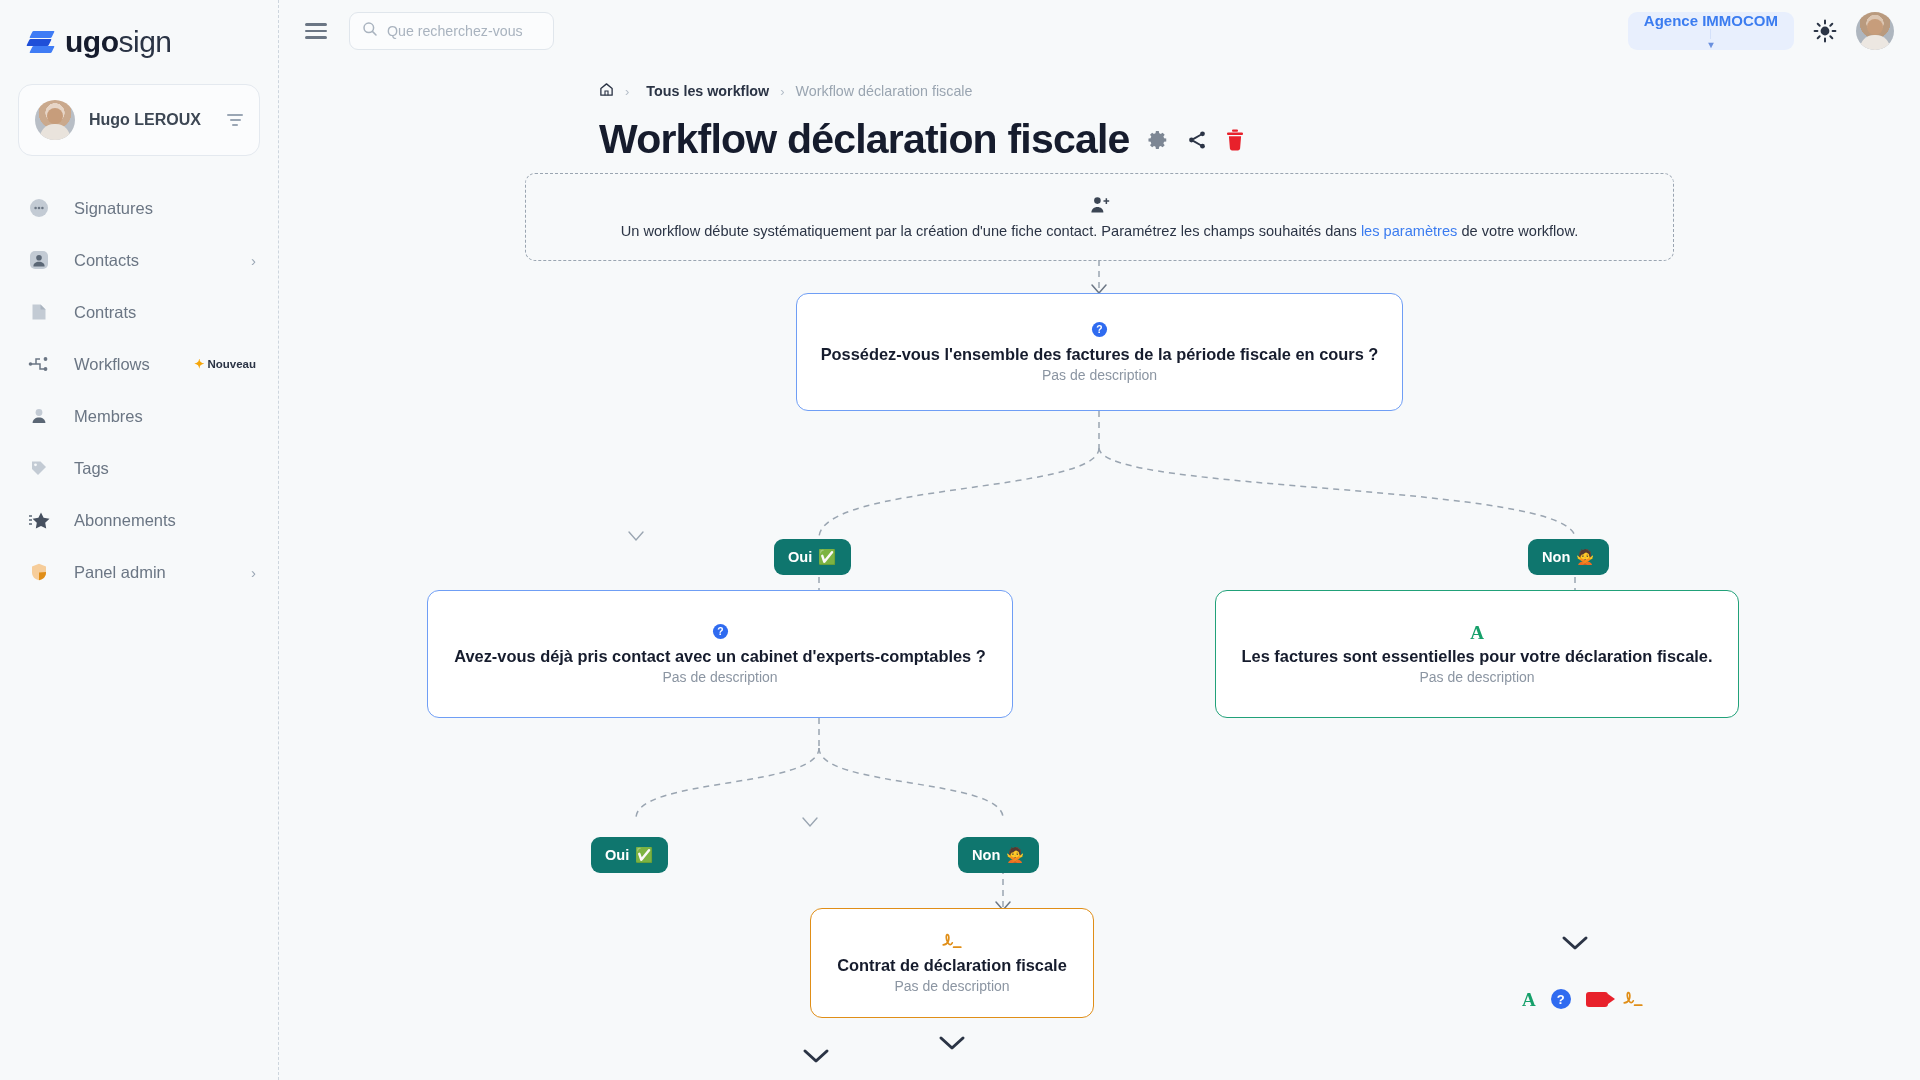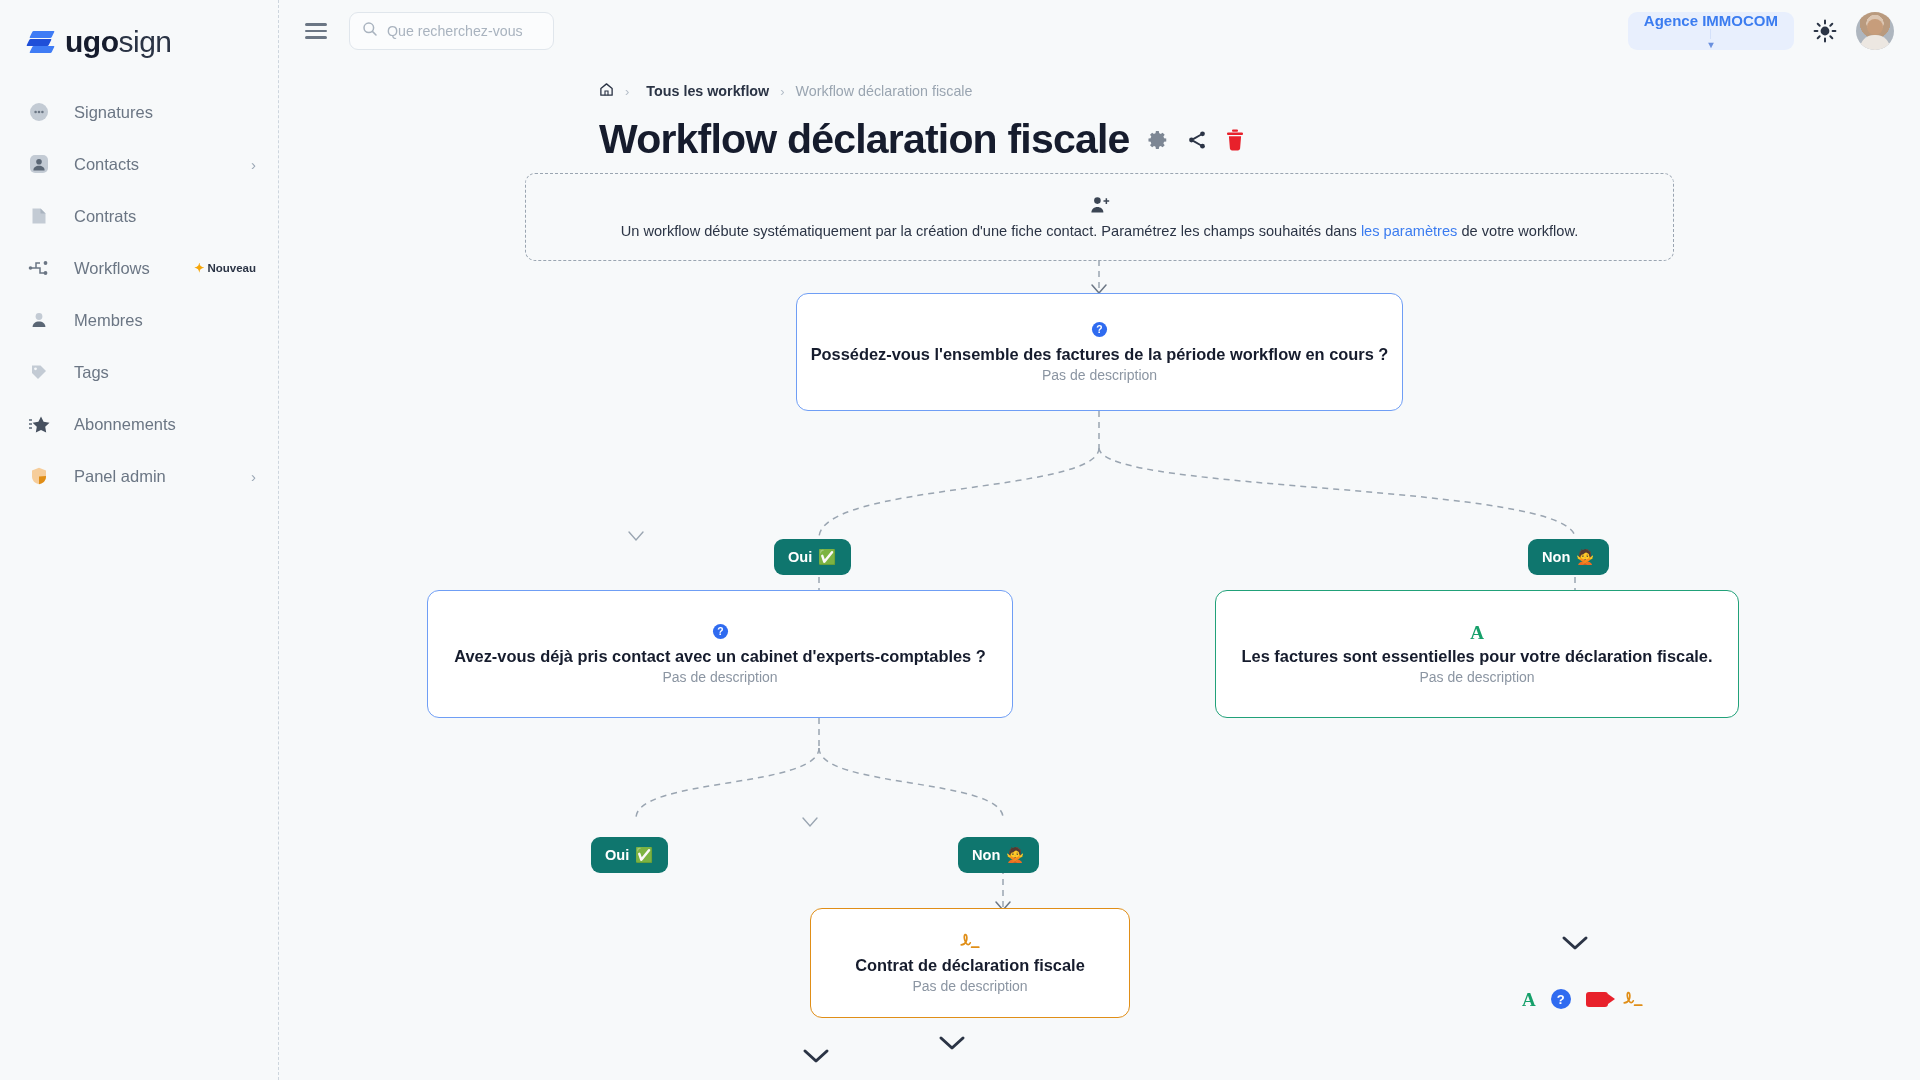--- a/index.html
+++ b/index.html
@@ -200,20 +200,29 @@
 
     <div class="brand">
       <span class="brand-mark">
         <i class="a"></i>
           <i class="b"></i>
           <i class="c"></i>
       </span>
       <span class="brand-text"><b>ugo</b><span>sign</span></span>
     </div>
 
+    <div class="user-card">
+      <span class="avatar-sm"></span>
+      <span class="user-name">Hugo LEROUX</span>
+      <span class="filter-icon">
+          <b></b>
+          <b></b>
+          <b></b>
+        </span>
+    </div>
 
     <nav class="nav">
 
       <div class="nav-item">
         <span class="nav-icon">
           <svg width="20" height="20" viewBox="0 0 20 20">
               <circle cx="10" cy="10" r="9" fill="#c3cbd4"></circle>
               <circle cx="6.6" cy="10" r="1.3" fill="#6b7684"></circle>
               <circle cx="10" cy="10" r="1.3" fill="#6b7684"></circle>
               <circle cx="13.4" cy="10" r="1.3" fill="#6b7684"></circle>
@@ -430,21 +439,21 @@
         <span class="b-text"><span>Un workflow débute systématiquement par la création d'une fiche contact. Paramétrez les champs souhaités dans </span><a>les paramètres</a><span> de votre workflow.</span></span>
       </div>
 
       <div class="node q" style="left:517px; top:130px; width:607px; height:118px;">
         <span class="node-icon">
           <svg width="17" height="17" viewBox="0 0 18 18">
               <circle cx="9" cy="9" r="8" fill="#2f6bf0"></circle>
               <text x="9" y="13" font-size="11" font-weight="700" fill="#fff" text-anchor="middle" font-family="Liberation Sans, sans-serif">?</text>
             </svg>
         </span>
-        <span class="node-title">Possédez-vous l'ensemble des factures de la période workflow en cours ?</span>
+        <span class="node-title">Possédez-vous l'ensemble des factures de la période fiscale en cours ?</span>
         <span class="node-desc">Pas de description</span>
       </div>
 
       <div class="chip" style="left:495px; top:376px;">
         <span>Oui</span>
         <span>✅</span>
       </div>
 
       <div class="chip" style="left:1249px; top:376px;">
         <span>Non</span>
@@ -495,21 +504,21 @@
         <span>Non</span>
         <span>🙅</span>
       </div>
 
       <span class="chev-down" style="left:523px; top:885px;">
         <svg width="28" height="16" viewBox="0 0 28 16">
             <path d="M3 3l11 10L25 3" fill="none" stroke="#2b3445" stroke-width="3" stroke-linecap="round" stroke-linejoin="round"></path>
           </svg>
       </span>
 
-      <div class="node contract" style="left:531px; top:745px; width:320px; height:110px;">
+      <div class="node contract" style="left:531px; top:745px; width:284px; height:110px;">
         <span class="node-icon">
           <svg width="20" height="16" viewBox="0 0 20 16" fill="none" stroke="#e08e17" stroke-width="1.7" stroke-linecap="round">
             <path d="M1.2 11.8c2.6 0 4-1.2 5-3.4.8-1.8 1.1-5.6-.3-6.6-1.2-.8-1.7 1-1.6 2.8.2 3.2 2.2 7 4 7 1 0 1.6-.8 2-1.8"></path>
             <path d="M11.6 14.2h7.2"></path>
           </svg>
         </span>
         <span class="node-title">Contrat de déclaration fiscale</span>
         <span class="node-desc">Pas de description</span>
       </div>
 

